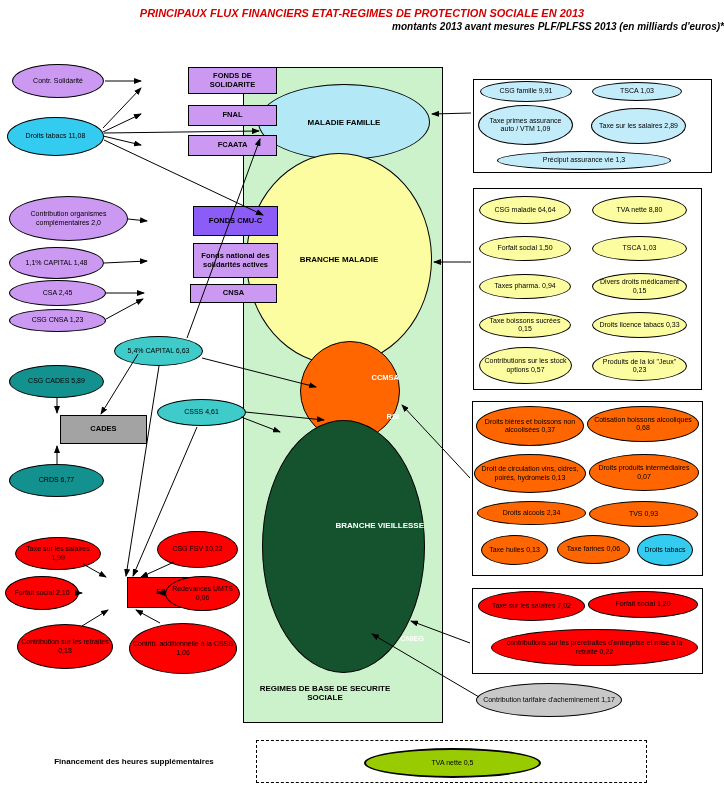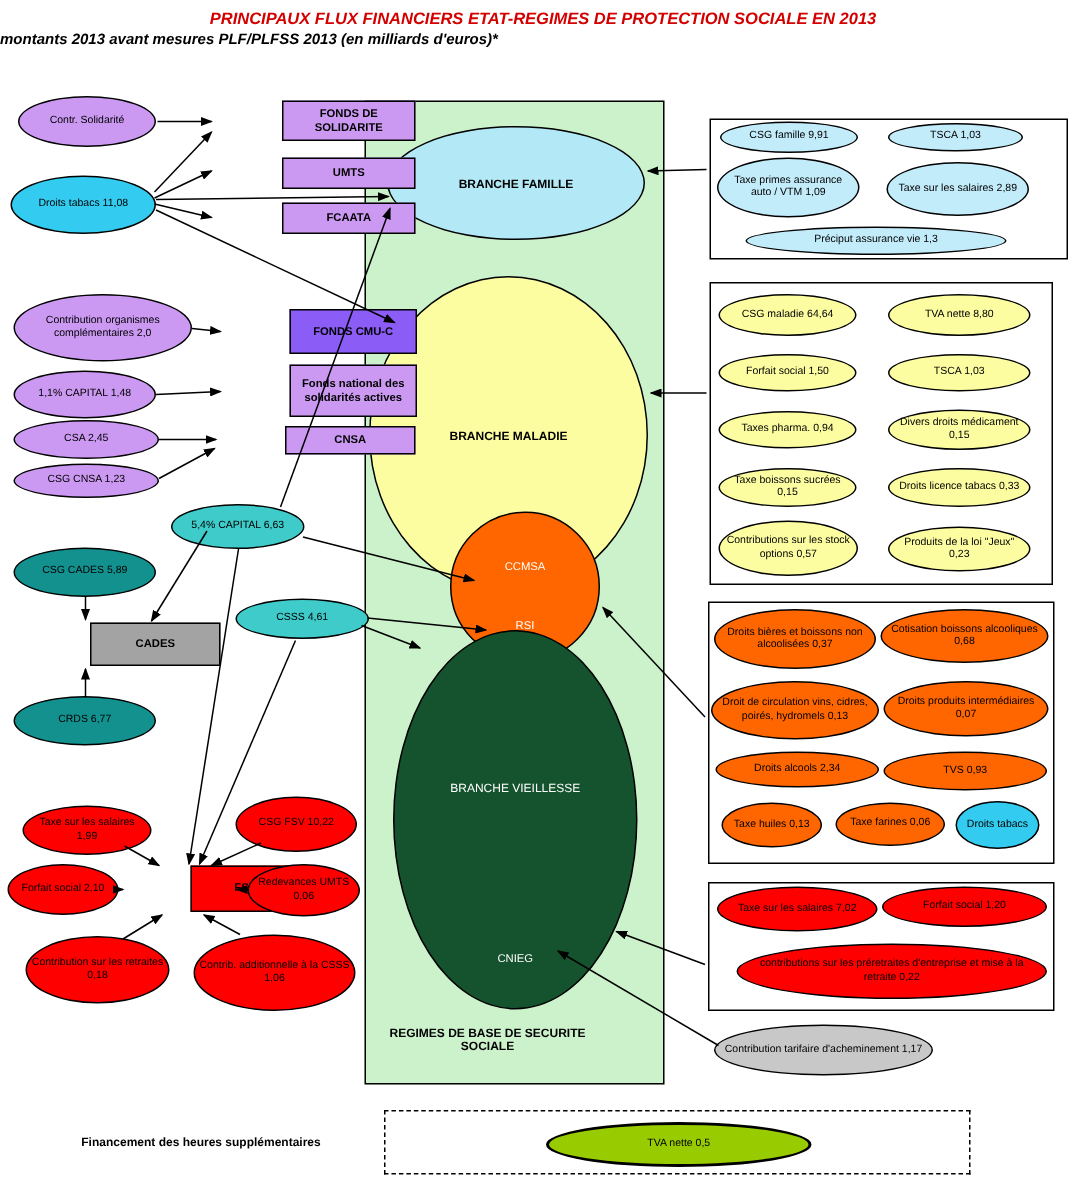--- a/index.html
+++ b/index.html
@@ -1,56 +1,56 @@
 <!DOCTYPE html>
 <html lang="fr"><head>
 <meta charset="utf-8">
 <style>
   html,body{margin:0;padding:0;background:#fff;}
   body{width:724px;height:788px;position:relative;overflow:hidden;
        font-family:"Liberation Sans",sans-serif;-webkit-font-smoothing:antialiased;}
   .title1{position:absolute;left:0;top:7px;width:724px;text-align:center;
           font-size:11px;font-weight:bold;font-style:italic;color:#d40000;}
-  .title2{position:absolute;left:0;top:21px;width:724px;text-align:left;
+  .title2{position:absolute;left:0;top:21px;width:724px;text-align:right;
           font-size:10px;font-weight:bold;font-style:italic;color:#000;}
   .node{position:absolute;display:flex;align-items:center;justify-content:center;
         text-align:center;border:1px solid #000;box-sizing:border-box;
         font-size:7px;line-height:1.15;color:#000;padding:1px 3px;}
   .ellipse{border-radius:50%;}
   .box{border-radius:0;font-weight:bold;font-size:7.5px;margin-left:44px;}
   .frame{position:absolute;border:1px solid #000;box-sizing:border-box;background:#fff;}
   .frame.dashed{border:1px dashed #000;background:transparent;}
   #main-box{position:absolute;left:243px;top:67px;width:200px;height:656px;
             background:#ccf2cc;border:1px solid #000;box-sizing:border-box;}
   .branch{position:absolute;border:1px solid #000;border-radius:50%;box-sizing:border-box;
           display:flex;align-items:center;justify-content:center;text-align:center;}
   .branch-label{font-size:8px;font-weight:bold;color:#000;}
-  .wlabel{position:absolute;width:100%;text-align:center;font-size:7.5px;
-          font-weight:normal;color:#fff;}
+  .wlabel{position:absolute;width:100%;text-align:right;font-size:7.5px;
+          font-weight:bold;color:#fff;}
   #regimes-label{position:absolute;left:243px;top:684px;width:164px;text-align:center;
                  font-size:8px;font-weight:bold;color:#000;}
   #bottom-label{position:absolute;left:26px;top:757px;width:216px;text-align:center;
                 font-size:8px;font-weight:bold;color:#000;}
   #arrows{position:absolute;left:0;top:0;width:724px;height:788px;
           pointer-events:none;z-index:30;}
   .node,.branch{z-index:10;}
 </style>
 </head>
 <body>
 
 <div class="title1">PRINCIPAUX FLUX FINANCIERS ETAT-REGIMES DE PROTECTION SOCIALE EN 2013</div>
 <div class="title2">montants 2013 avant mesures PLF/PLFSS 2013 (en milliards d'euros)*</div>
 
 <div id="main-box"></div>
 
 <div class="branch" style="left:258px;top:84px;width:172px;height:76px;background:#b3e9f7;">
-  <span class="branch-label">BRANCHE FAMILLE</span>
+  <span class="branch-label">MALADIE FAMILLE</span>
 </div>
 
-<div class="branch" style="left:246px;top:184px;width:186px;height:212px;background:#fcfca0;">
+<div class="branch" style="left:246px;top:153px;width:186px;height:212px;background:#fcfca0;">
   <span class="branch-label">BRANCHE MALADIE</span>
 </div>
 
 <div class="branch" style="left:300px;top:341px;width:100px;height:100px;background:#ff6600;">
   <div class="wlabel" style="top:31px;">CCMSA</div>
   <div class="wlabel" style="top:70px;">RSI</div>
 </div>
 
 <div class="branch" style="left:262px;top:420px;width:163px;height:253px;background:#14532d;">
   <div class="wlabel" style="top:100px;font-size:8px;">BRANCHE VIEILLESSE</div>
@@ -62,21 +62,21 @@
 
 <div id="generated">
     <div class="frame" style="left: 473px; top: 79px; width: 239px; height: 94px; z-index: 5;"></div>
     <div class="frame" style="left: 473px; top: 188px; width: 229px; height: 202px; z-index: 5;"></div>
     <div class="frame" style="left: 472px; top: 401px; width: 231px; height: 175px; z-index: 5;"></div>
     <div class="frame" style="left: 472px; top: 588px; width: 231px; height: 86px; z-index: 5;"></div>
     <div class="frame dashed" style="left: 256px; top: 740px; width: 391px; height: 43px; z-index: 1;"></div>
     <div class="node ellipse" style="left: 12px; top: 64px; width: 92px; height: 34px; background: rgb(203, 153, 242);">Contr. Solidarité</div>
     <div class="node ellipse" style="left: 7px; top: 117px; width: 97px; height: 39px; background: rgb(51, 204, 240);">Droits tabacs 11,08</div>
     <div class="node box" style="left: 144px; top: 67px; width: 89px; height: 27px; background: rgb(203, 153, 242);">FONDS DE SOLIDARITE</div>
-    <div class="node box" style="left: 144px; top: 105px; width: 89px; height: 21px; background: rgb(203, 153, 242);">UMTS</div>
+    <div class="node box" style="left: 144px; top: 105px; width: 89px; height: 21px; background: rgb(203, 153, 242);">FNAL</div>
     <div class="node box" style="left: 144px; top: 135px; width: 89px; height: 21px; background: rgb(203, 153, 242);">FCAATA</div>
     <div class="node ellipse" style="left: 9px; top: 196px; width: 119px; height: 45px; background: rgb(203, 153, 242);">Contribution organismes complémentaires 2,0</div>
     <div class="node box" style="left: 149px; top: 206px; width: 85px; height: 30px; background: #8b5cf6;">FONDS CMU-C</div>
     <div class="node ellipse" style="left: 9px; top: 247px; width: 95px; height: 32px; background: rgb(203, 153, 242);">1,1% CAPITAL 1,48</div>
     <div class="node box" style="left: 149px; top: 243px; width: 85px; height: 35px; background: rgb(203, 153, 242);">Fonds national des solidarités actives</div>
     <div class="node ellipse" style="left: 9px; top: 280px; width: 97px; height: 26px; background: rgb(203, 153, 242);">CSA 2,45</div>
     <div class="node box" style="left: 146px; top: 284px; width: 87px; height: 19px; background: rgb(203, 153, 242);">CNSA</div>
     <div class="node ellipse" style="left: 9px; top: 309px; width: 97px; height: 23px; background: rgb(203, 153, 242);">CSG CNSA 1,23</div>
     <div class="node ellipse" style="left: 114px; top: 336px; width: 89px; height: 30px; background: rgb(62, 203, 201);">5,4% CAPITAL 6,63</div>
     <div class="node ellipse" style="left: 9px; top: 365px; width: 95px; height: 33px; background: rgb(18, 145, 142);">CSG CADES 5,89</div>

